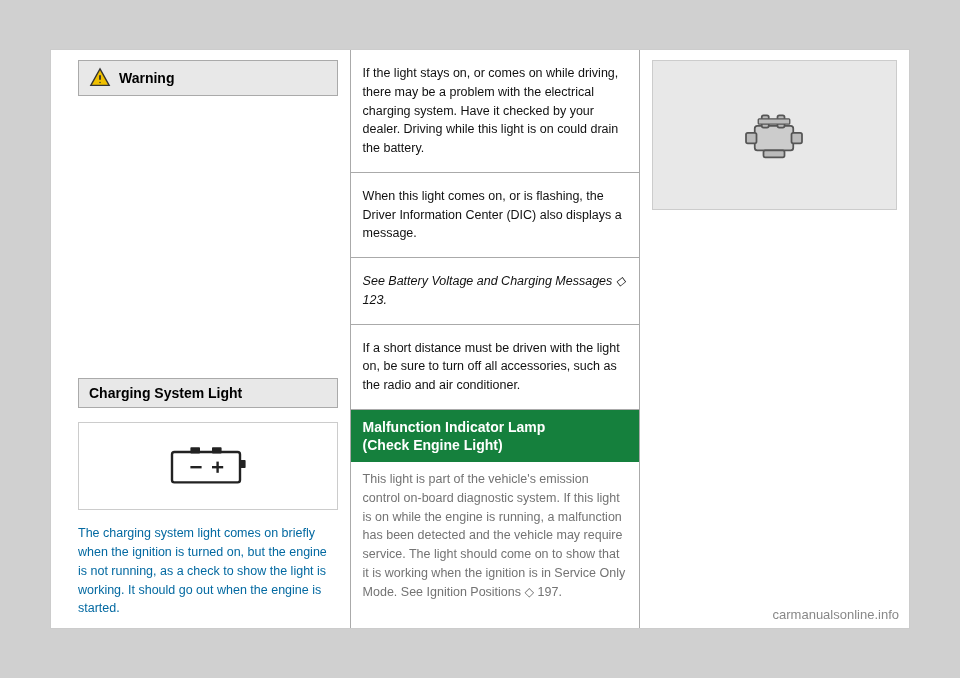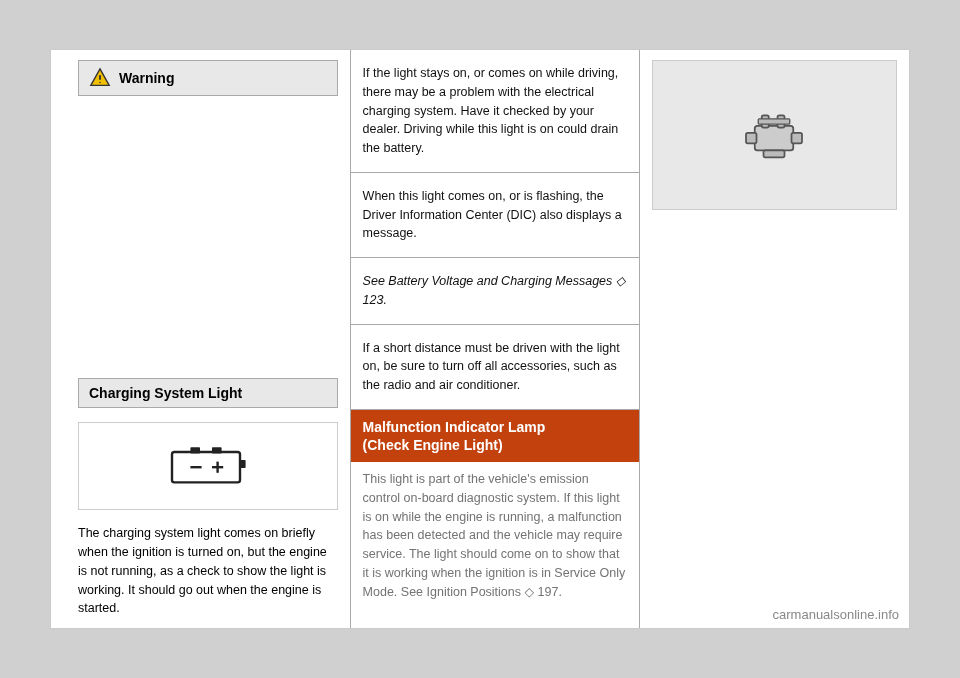--- a/index.html
+++ b/index.html
@@ -103,38 +103,38 @@
 
     .battery-svg {
       width: 80px;
       height: 50px;
     }
 
     
     .col-left-text {
       font-size: 12.5px;
       line-height: 1.5;
-      color: #000000;
+      color: #0369a1;
     }
 
     
     .mid-section {
       border-bottom: 1px solid #aaa;
       padding: 14px 12px;
       font-size: 12.5px;
       line-height: 1.5;
       color: #111;
     }
 
     .mid-section-italic {
       font-style: italic;
     }
 
     .mid-section-header {
-      background: #c2410c;
+      background: #15803d;
       color: #ffffff;
       padding: 8px 12px;
       font-weight: bold;
       font-size: 14px;
       line-height: 1.3;
     }
 
     .mid-section-last {
       padding: 8px 12px;
       font-size: 12.5px;

